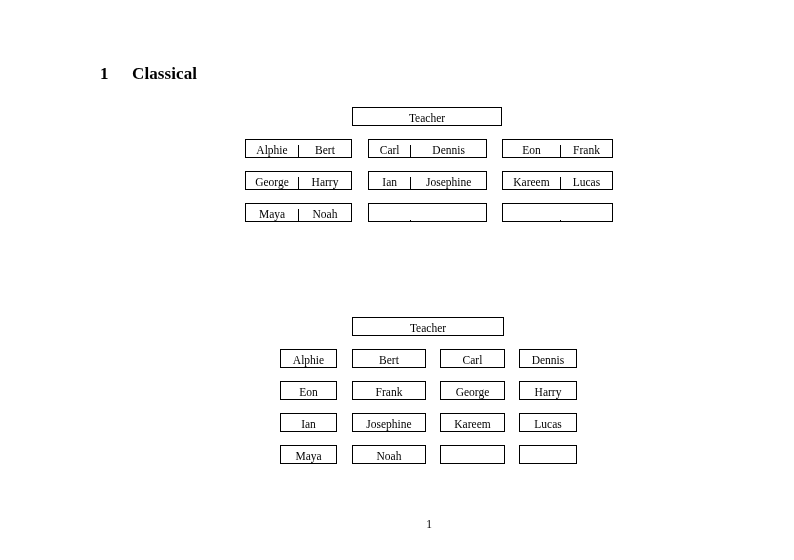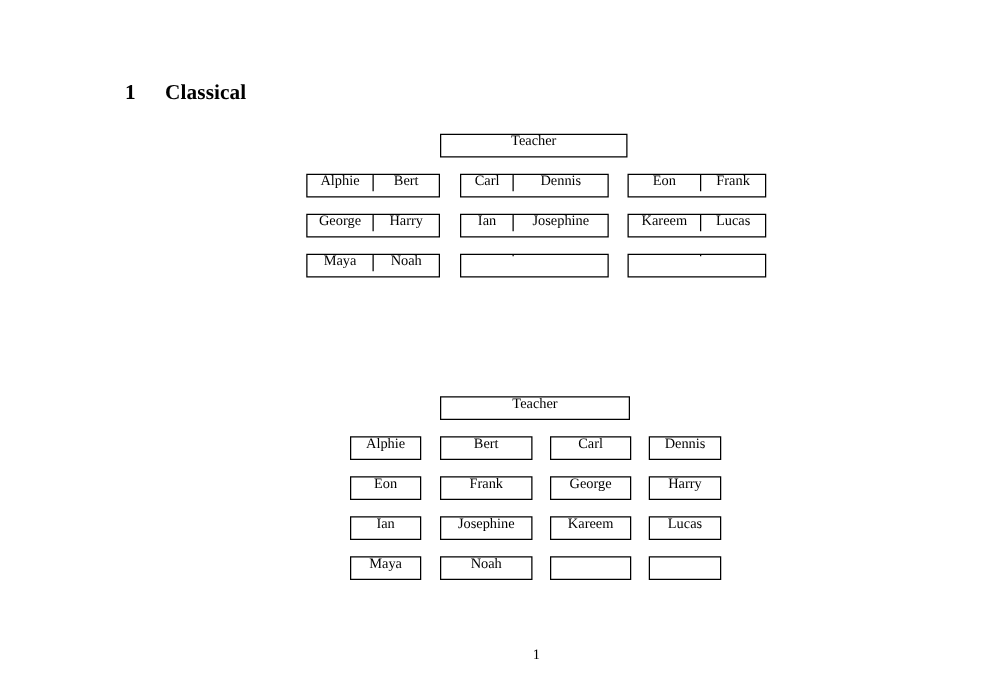--- a/index.html
+++ b/index.html
@@ -44,21 +44,21 @@
   #heading-classical { top: 65px; }
   #heading-distributed { top: 276px; }
 
   
   .node-box {
     position: absolute;
     box-sizing: border-box;
     border: 1px solid #000000;
     height: 19px;
     display: flex;
-    align-items: flex-start;
+    align-items: flex-end;
     background: #ffffff;
   }
   .cell {
     box-sizing: border-box;
     display: flex;
     align-items: center;
     justify-content: center;
     font-size: 11.5px;
     line-height: 1;
     white-space: nowrap;

